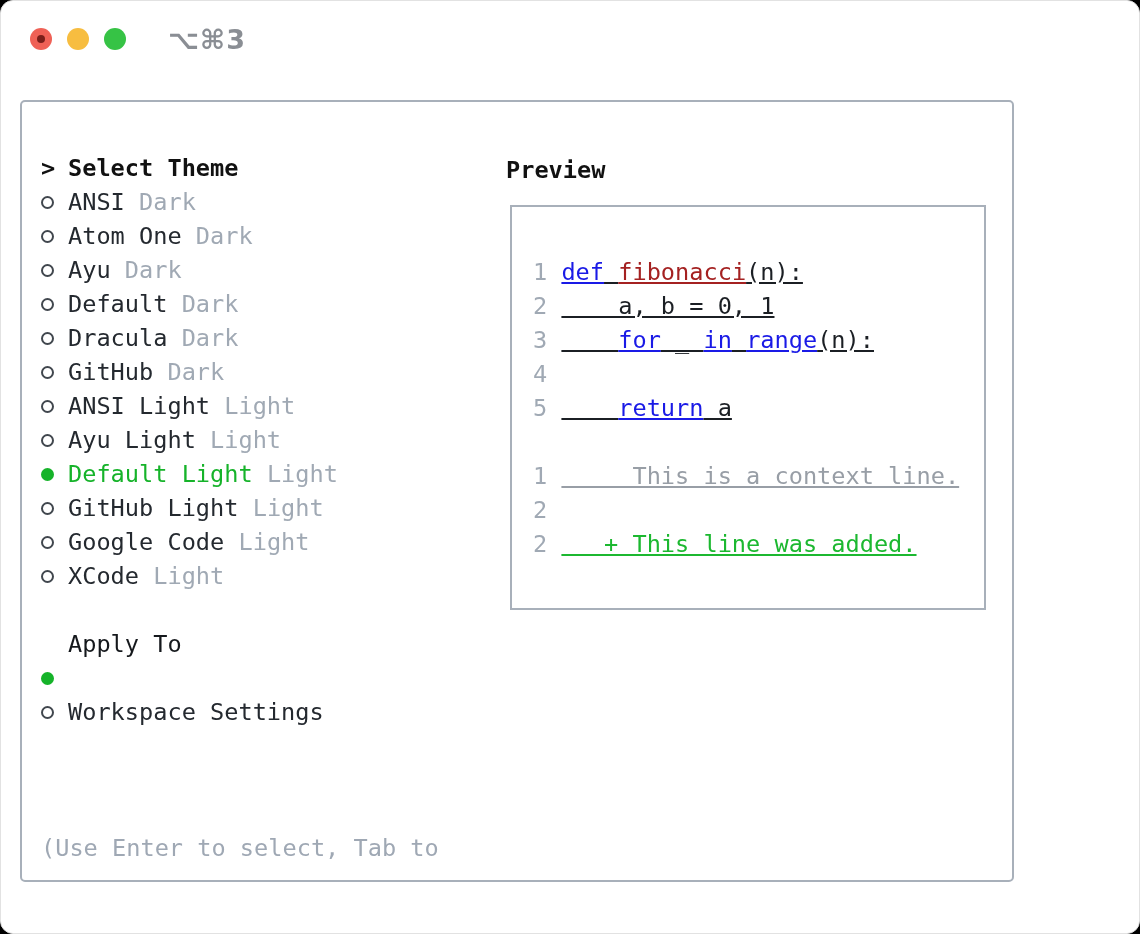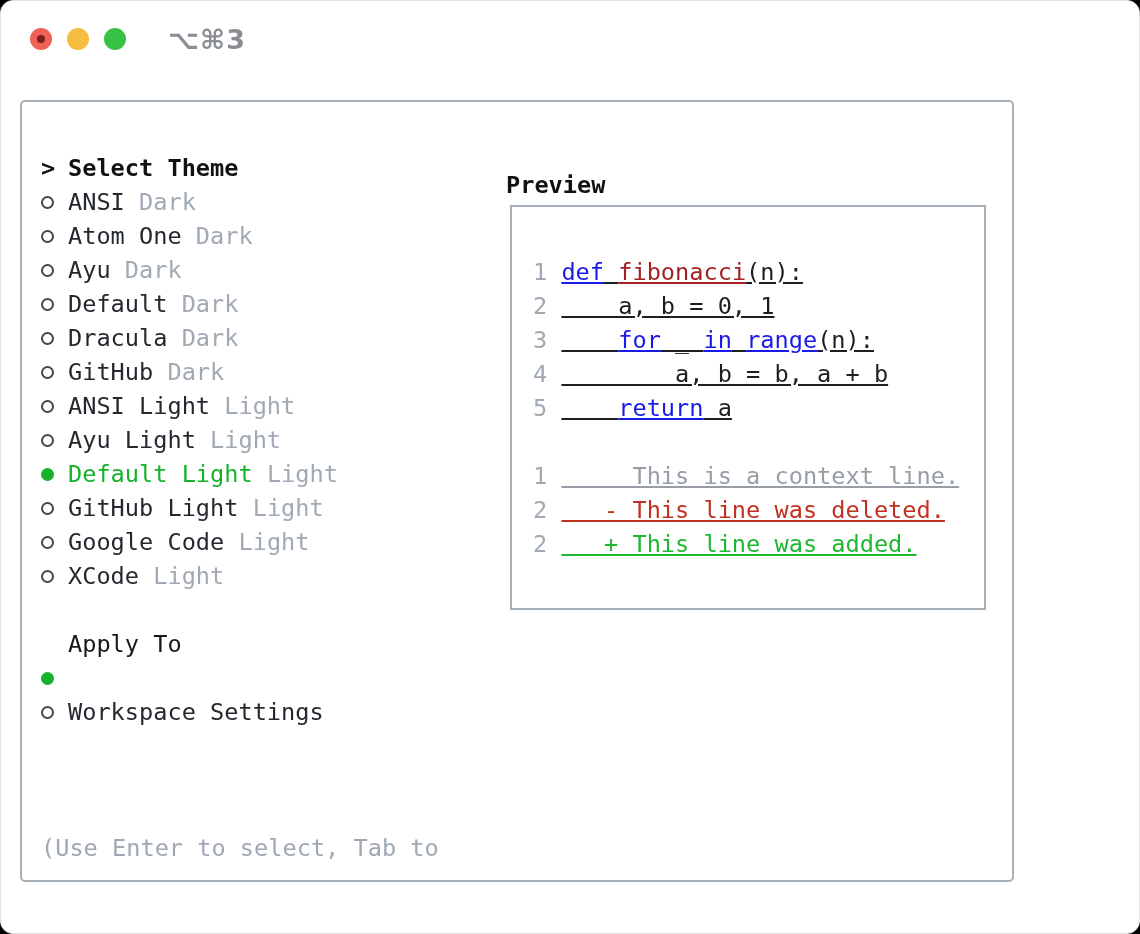--- a/index.html
+++ b/index.html
@@ -45,21 +45,21 @@
   .radio{width:13px;height:13px;border-radius:50%;border:2px solid var(--radio-ring);background:transparent;}
   .row.selected .radio{background:var(--accent-green);border-color:var(--accent-green);}
   .row .name{color:var(--text-dark);text-align:center;}
   .row.selected .name{color:var(--accent-green);}
   .tag{color:var(--muted-gray);margin-left:1ch;text-align:center;}
   .spacer{height:34px;}
   .section-title{color:#15181c;}
   .hint{color:var(--hint-gray);line-height:34px;white-space:pre;}
   
   .preview-title{
-    position:absolute;left:484px;top:66px;height:34px;display:flex;align-items:center;
+    position:absolute;left:484px;top:51px;height:34px;display:flex;align-items:center;
     font-size:23.6px;font-weight:bold;color:#111;
   }
   .preview-box{
     position:absolute;left:488px;top:103px;width:476px;height:405px;
     border:2px solid var(--border-gray);background:#fff;
     padding:48px 0 0 21px;font-size:23.6px;
   }
   .cl{height:34px;display:flex;align-items:center;white-space:pre;}
   .ln{display:inline-block;width:1ch;margin-right:1ch;color:var(--muted-gray);flex:none;}
   .t{white-space:pre;text-decoration:underline;}
@@ -194,38 +194,36 @@
         <span class="t plain">    </span>
         <span class="t kw">for</span>
         <span class="t plain"> _ </span>
         <span class="t kw">in</span>
         <span class="t plain"> </span>
         <span class="t kw">range</span>
         <span class="t plain">(n):</span>
       </div>
       <div class="cl">
         <span class="ln">4</span>
-        <span class="t plain">        a, b = b, a + b</span>
       </div>
       <div class="cl">
         <span class="ln">5</span>
         <span class="t plain">    </span>
         <span class="t kw">return</span>
         <span class="t plain"> a</span>
       </div>
 
       <div class="cl"></div>
 
       <div class="cl">
         <span class="ln">1</span>
         <span class="t ctx">     This is a context line.</span>
       </div>
       <div class="cl">
         <span class="ln">2</span>
-        <span class="t del">   - This line was deleted.</span>
       </div>
       <div class="cl">
         <span class="ln">2</span>
         <span class="t add">   + This line was added.</span>
       </div>
 
     </div>
   </div>
 </div>
 

